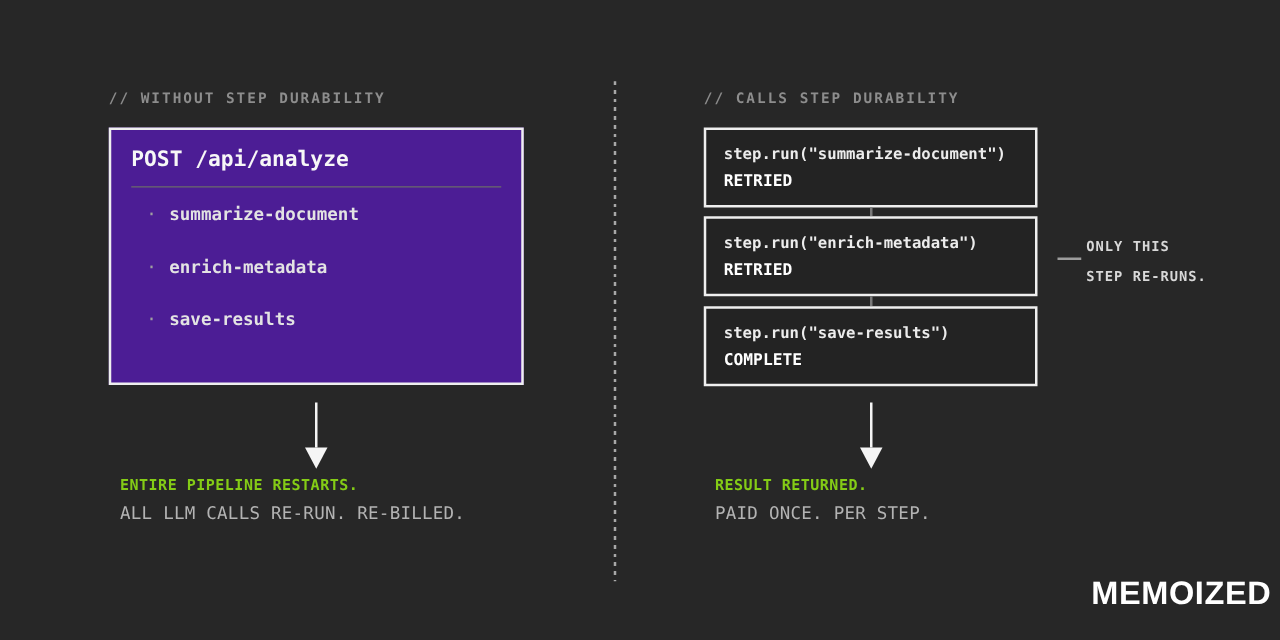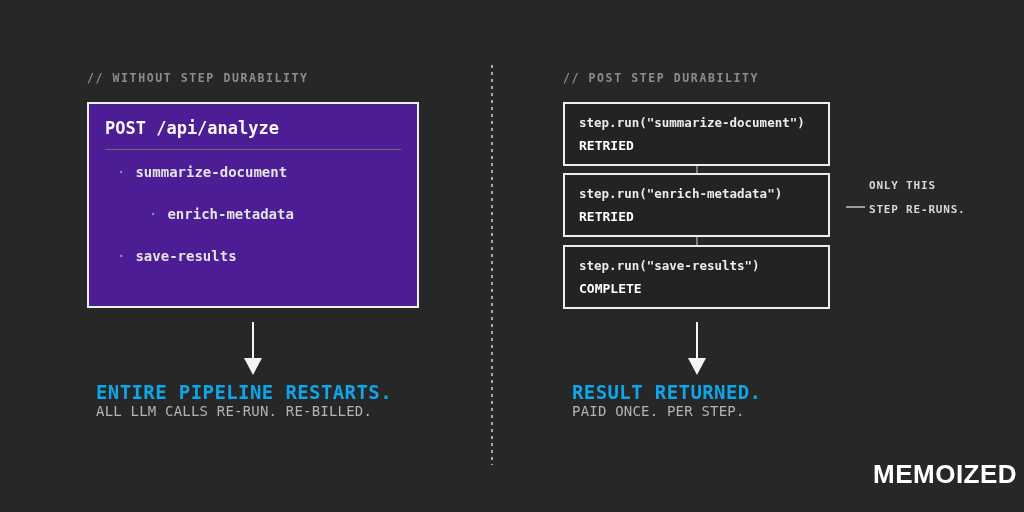--- a/index.html
+++ b/index.html
@@ -56,21 +56,21 @@
     font-weight: bold;
     color: #e3e3e3;
     white-space: nowrap;
   }
   .pipeline-item .bullet {
     color: #a0a0a0;
     font-weight: normal;
     margin-right: 10px;
   }
   .item-0 { top: 60px; }
-  .item-1 { top: 102px; margin-left: 32px; }
+  .item-1 { top: 102px; }
   .item-2 { top: 144px; }
 
   
   .step-box {
     position: absolute;
     left: 563px;
     width: 267px; height: 64px;
     background: #232323;
     border: 2px solid #efefef;
   }
@@ -104,21 +104,21 @@
 
   
   .annotation-dash {
     position: absolute;
     left: 846px; top: 206px;
     width: 19px; height: 2px;
     background: #9c9c9c;
   }
   .annotation-text {
     position: absolute;
-    left: 869px; top: 174px;
+    left: 869px; top: 186px;
     font-size: 11px;
     font-weight: bold;
     letter-spacing: 0.8px;
     line-height: 24px;
     color: #d8d8d8;
     white-space: nowrap;
   }
 
   
   .dotted-divider {
@@ -149,23 +149,23 @@
   .arrow-head {
     width: 0; height: 0;
     border-left: 9px solid transparent;
     border-right: 9px solid transparent;
     border-top: 17px solid #f5f5f5;
   }
 
   
   .result-title {
     position: absolute;
-    font-size: 19px;
-    font-weight: bold;
-    color: #0ea5e9;
+    font-size: 12px;
+    font-weight: bold;
+    color: #84cc16;
     letter-spacing: 0.4px;
     white-space: nowrap;
   }
   .result-subtitle {
     position: absolute;
     font-size: 14px;
     font-weight: normal;
     color: #b3b3b3;
     letter-spacing: 0.2px;
     white-space: nowrap;
@@ -212,21 +212,21 @@
   <div class="down-arrow arrow-left">
     <div class="arrow-stem"></div>
     <div class="arrow-head"></div>
   </div>
 
   <div class="result-title result-title-left">ENTIRE PIPELINE RESTARTS.</div>
   <div class="result-subtitle result-subtitle-left">ALL LLM CALLS RE-RUN. RE-BILLED.</div>
 
   <div class="dotted-divider"></div>
 
-  <div class="section-header header-right">// POST STEP DURABILITY</div>
+  <div class="section-header header-right">// CALLS STEP DURABILITY</div>
 
   <div class="step-box step-box-0">
     <div class="step-code">step.run("summarize-document")</div>
     <div class="step-status">RETRIED</div>
   </div>
   <div class="step-connector connector-0"></div>
 
   <div class="step-box step-box-1">
     <div class="step-code">step.run("enrich-metadata")</div>
     <div class="step-status">RETRIED</div>

